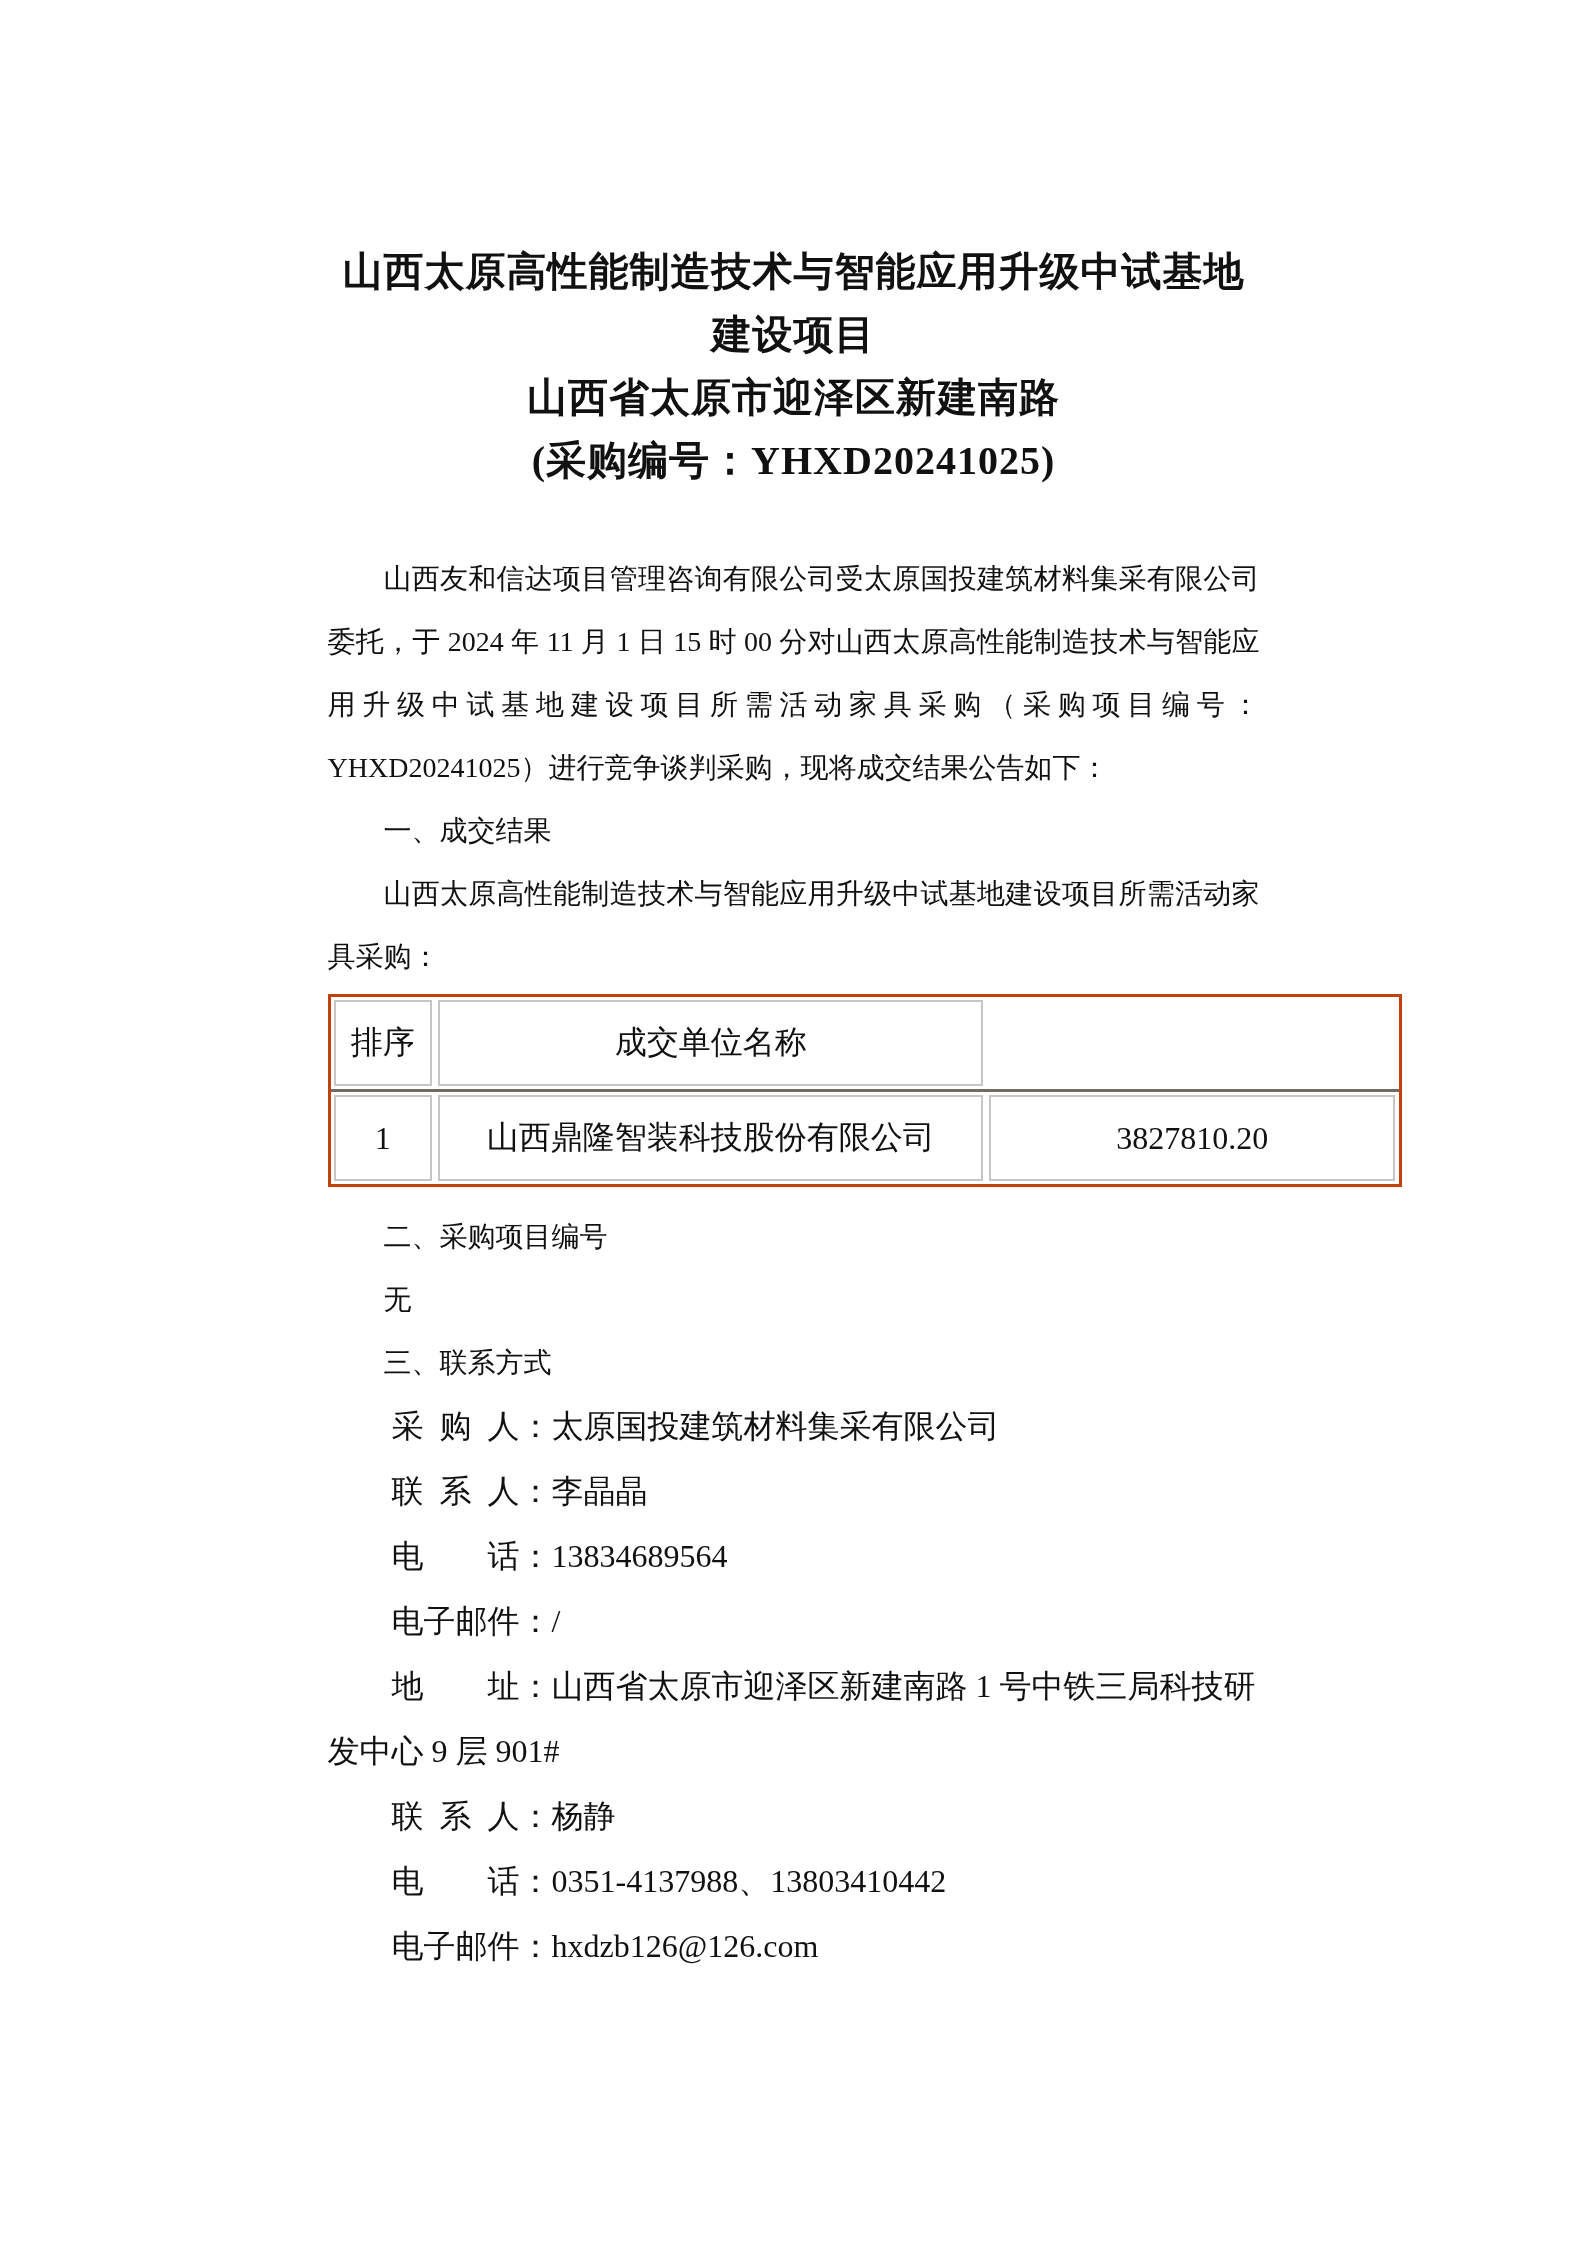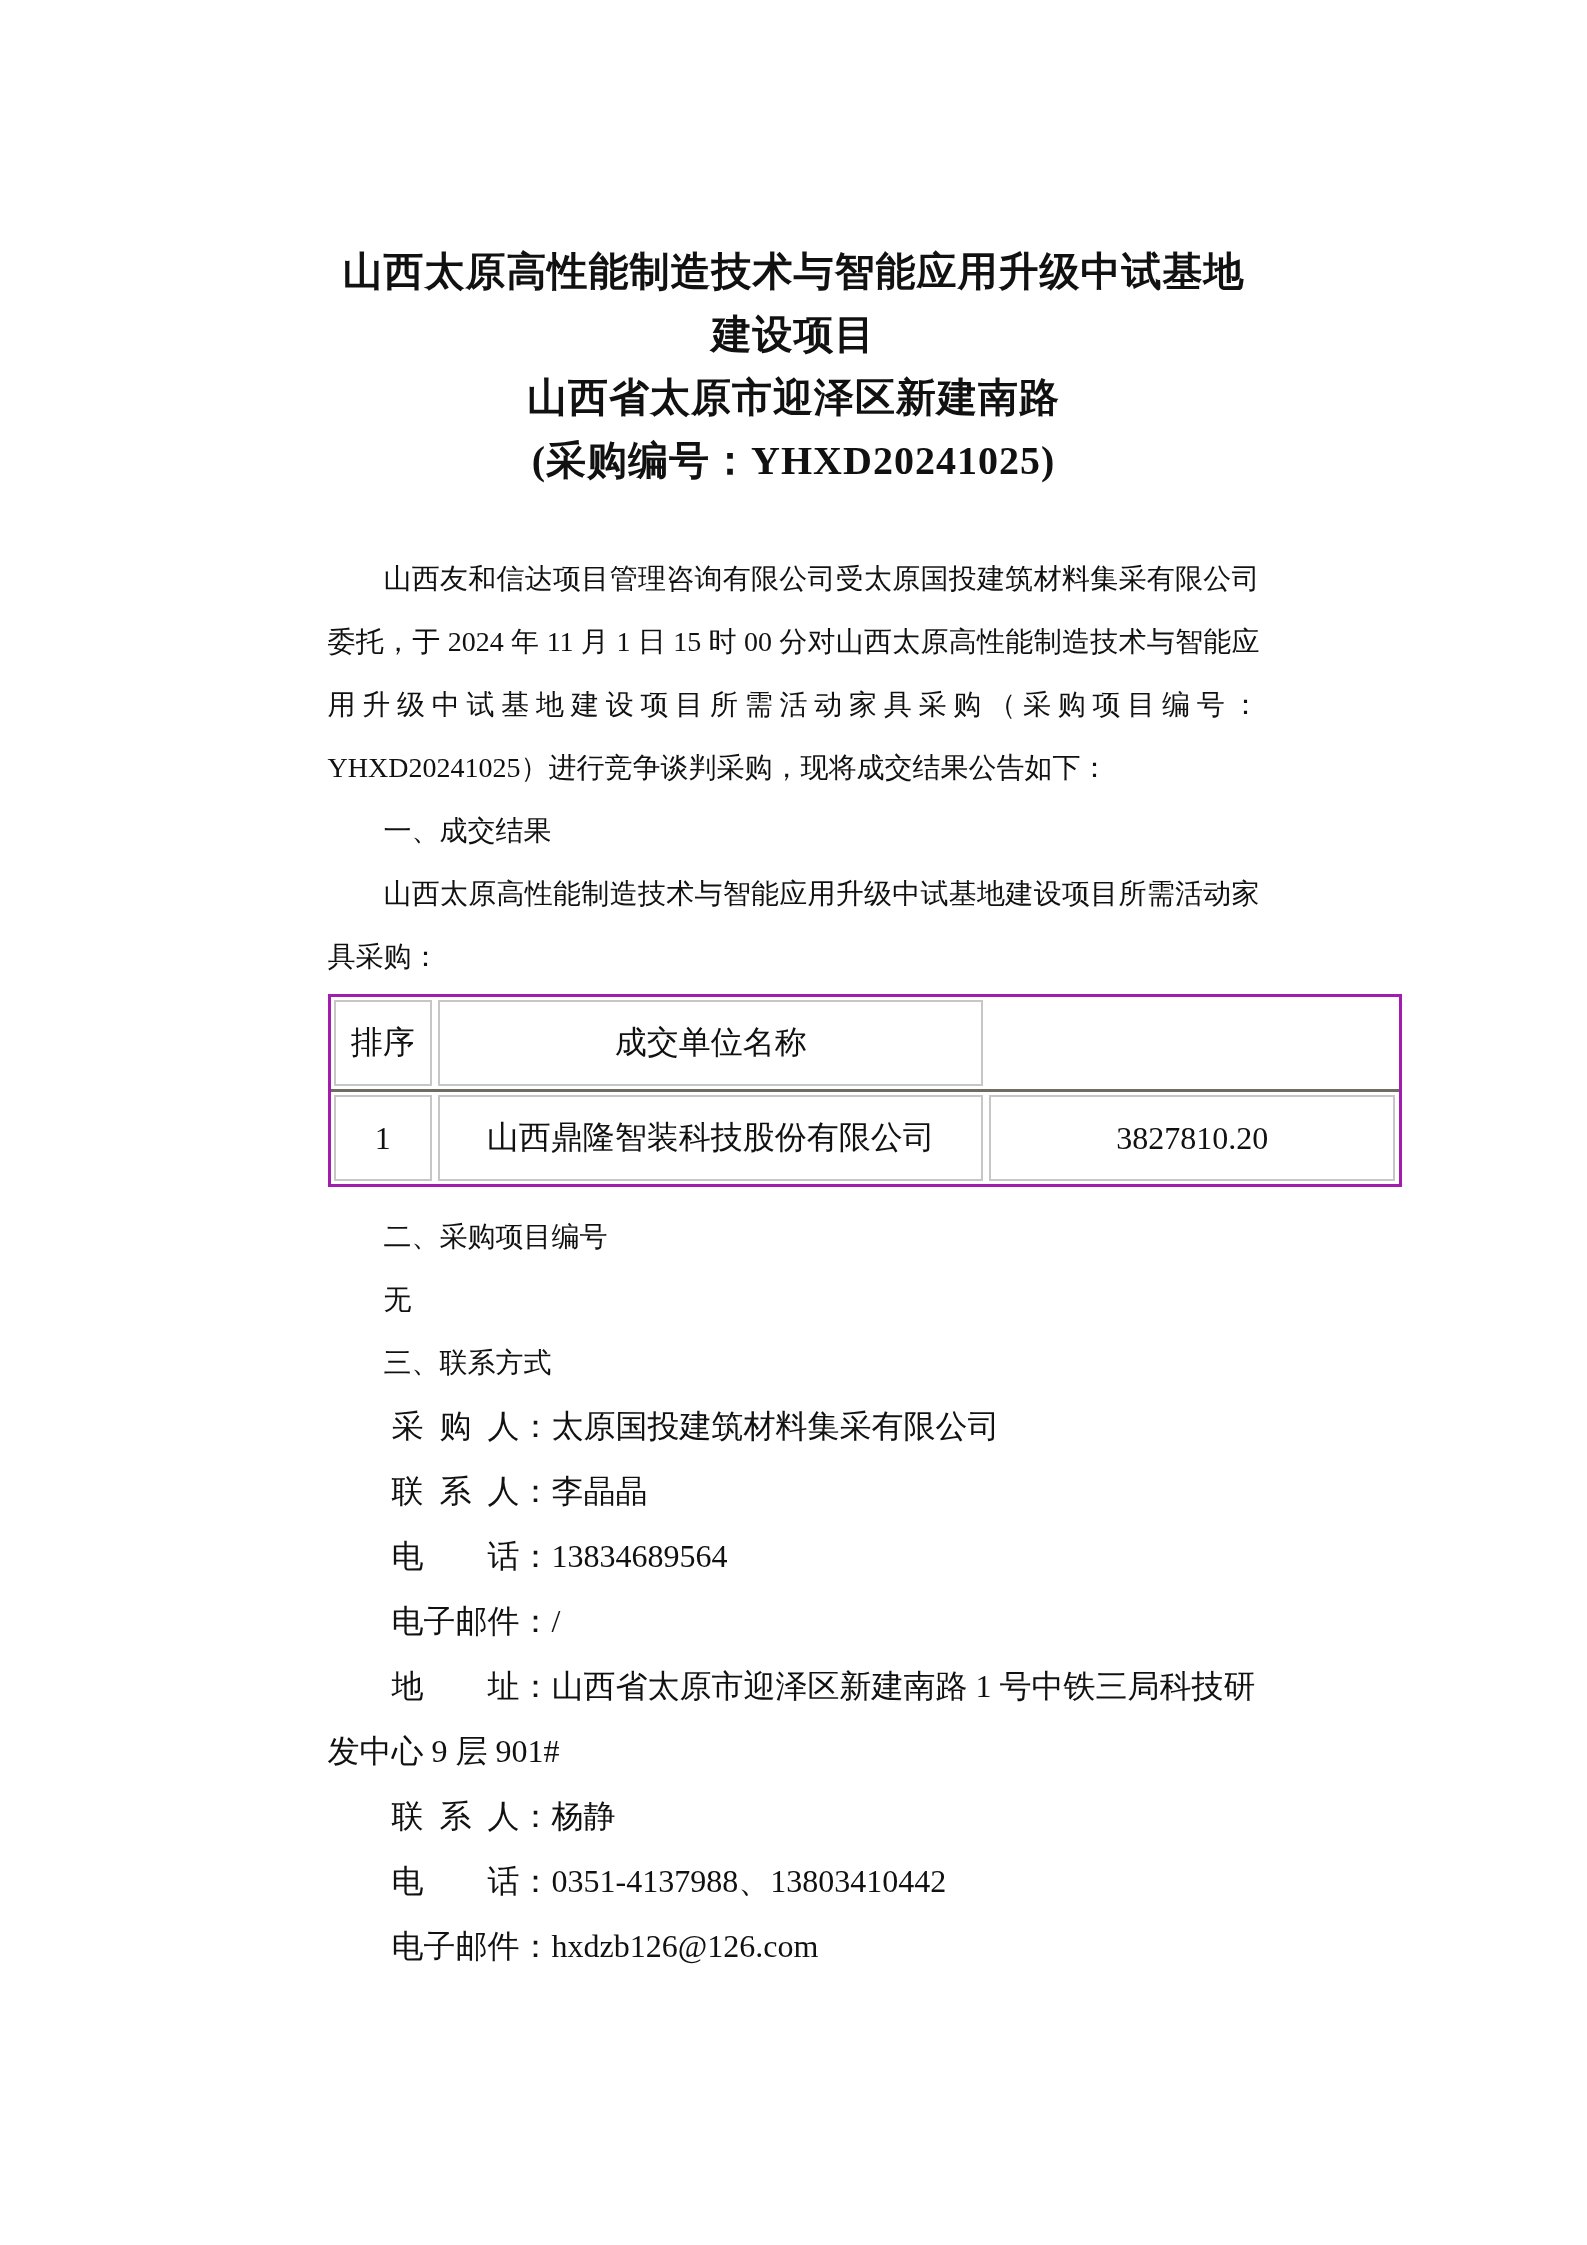--- a/index.html
+++ b/index.html
@@ -29,21 +29,21 @@
     font-size: 28px;
     line-height: 63px;
     text-align: justify;
   }
   .indent { text-indent: 2em; }
   .intro { margin-top: 55px; }
   
   .tbl {
     width: 1074px;
     margin: 6px auto 18px auto;
-    border: 3px solid #a21caf;
+    border: 3px solid #c2410c;
     background: #ffffff;
     box-sizing: border-box;
   }
   .tbl-row { display: grid; grid-template-columns: 9.8% 51.6% 38.6%; }
   .tbl-row + .tbl-row { border-top: 3px solid #6f6d62; }
   .tbl-cell {
     margin: 3px;
     border: 2px solid #c6c6c6;
     min-height: 82px;
     display: flex;

